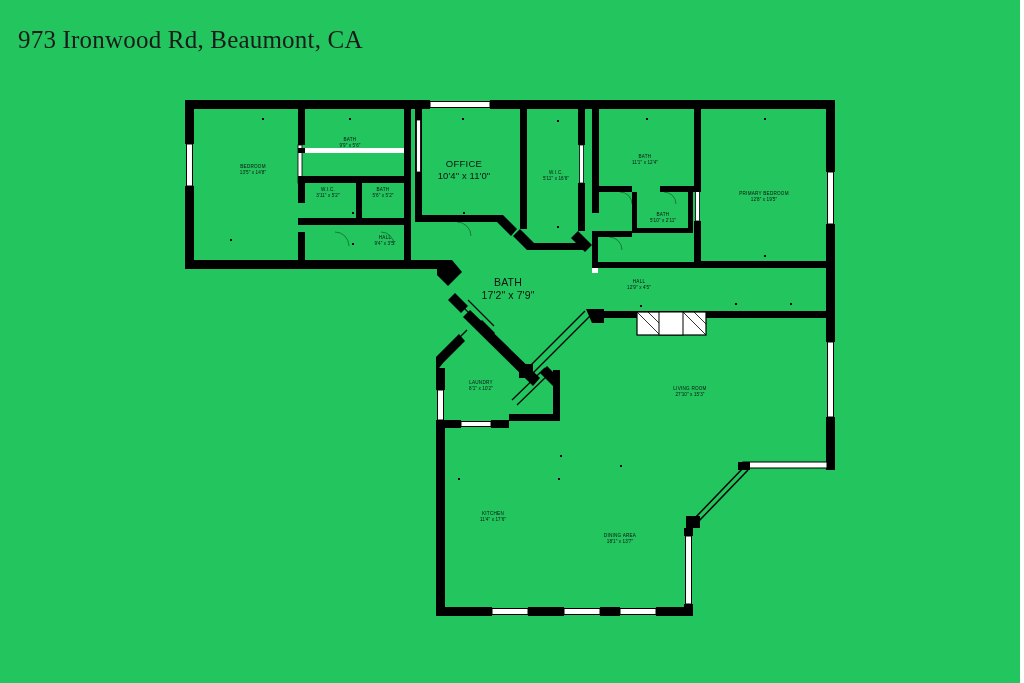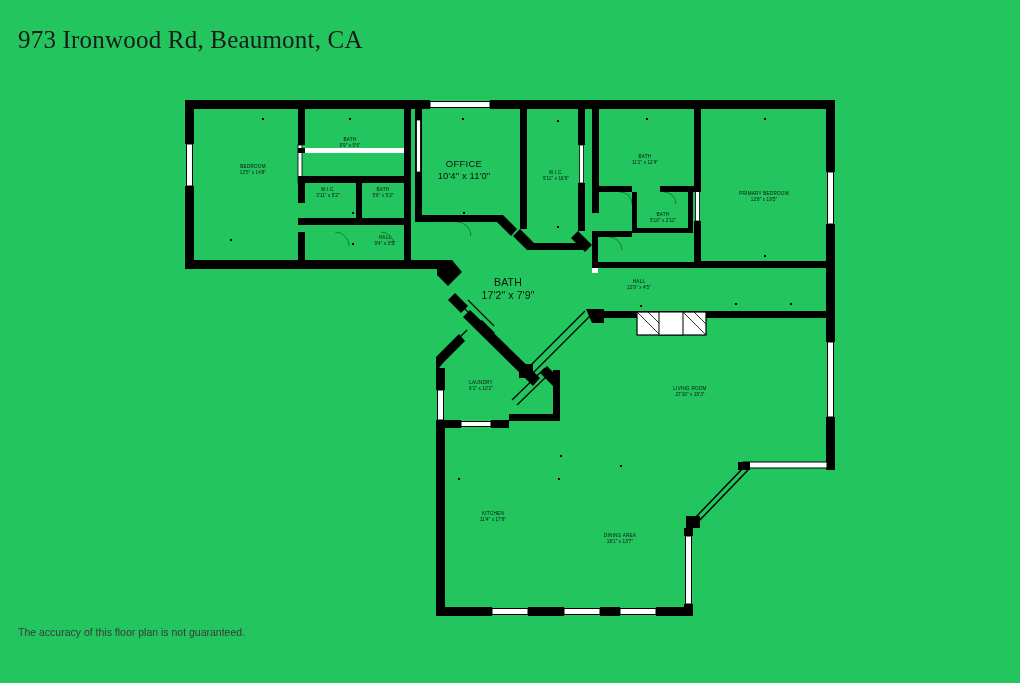--- a/index.html
+++ b/index.html
@@ -332,16 +332,15 @@
     <span class="nm">KITCHEN</span>
     <span class="dm">11'4" x 17'6"</span>
   </div>
 
   <div class="roomlabel rl-s" style="left:620px; top:539px;">
     <span class="nm">DINING AREA</span>
     <span class="dm">18'1" x 13'7"</span>
   </div>
 
   <div id="disclaimer">
-    <div>The accuracy of this floor plan is not guaranteed.</div>
   </div>
 
 </div>
 
 </body></html>

